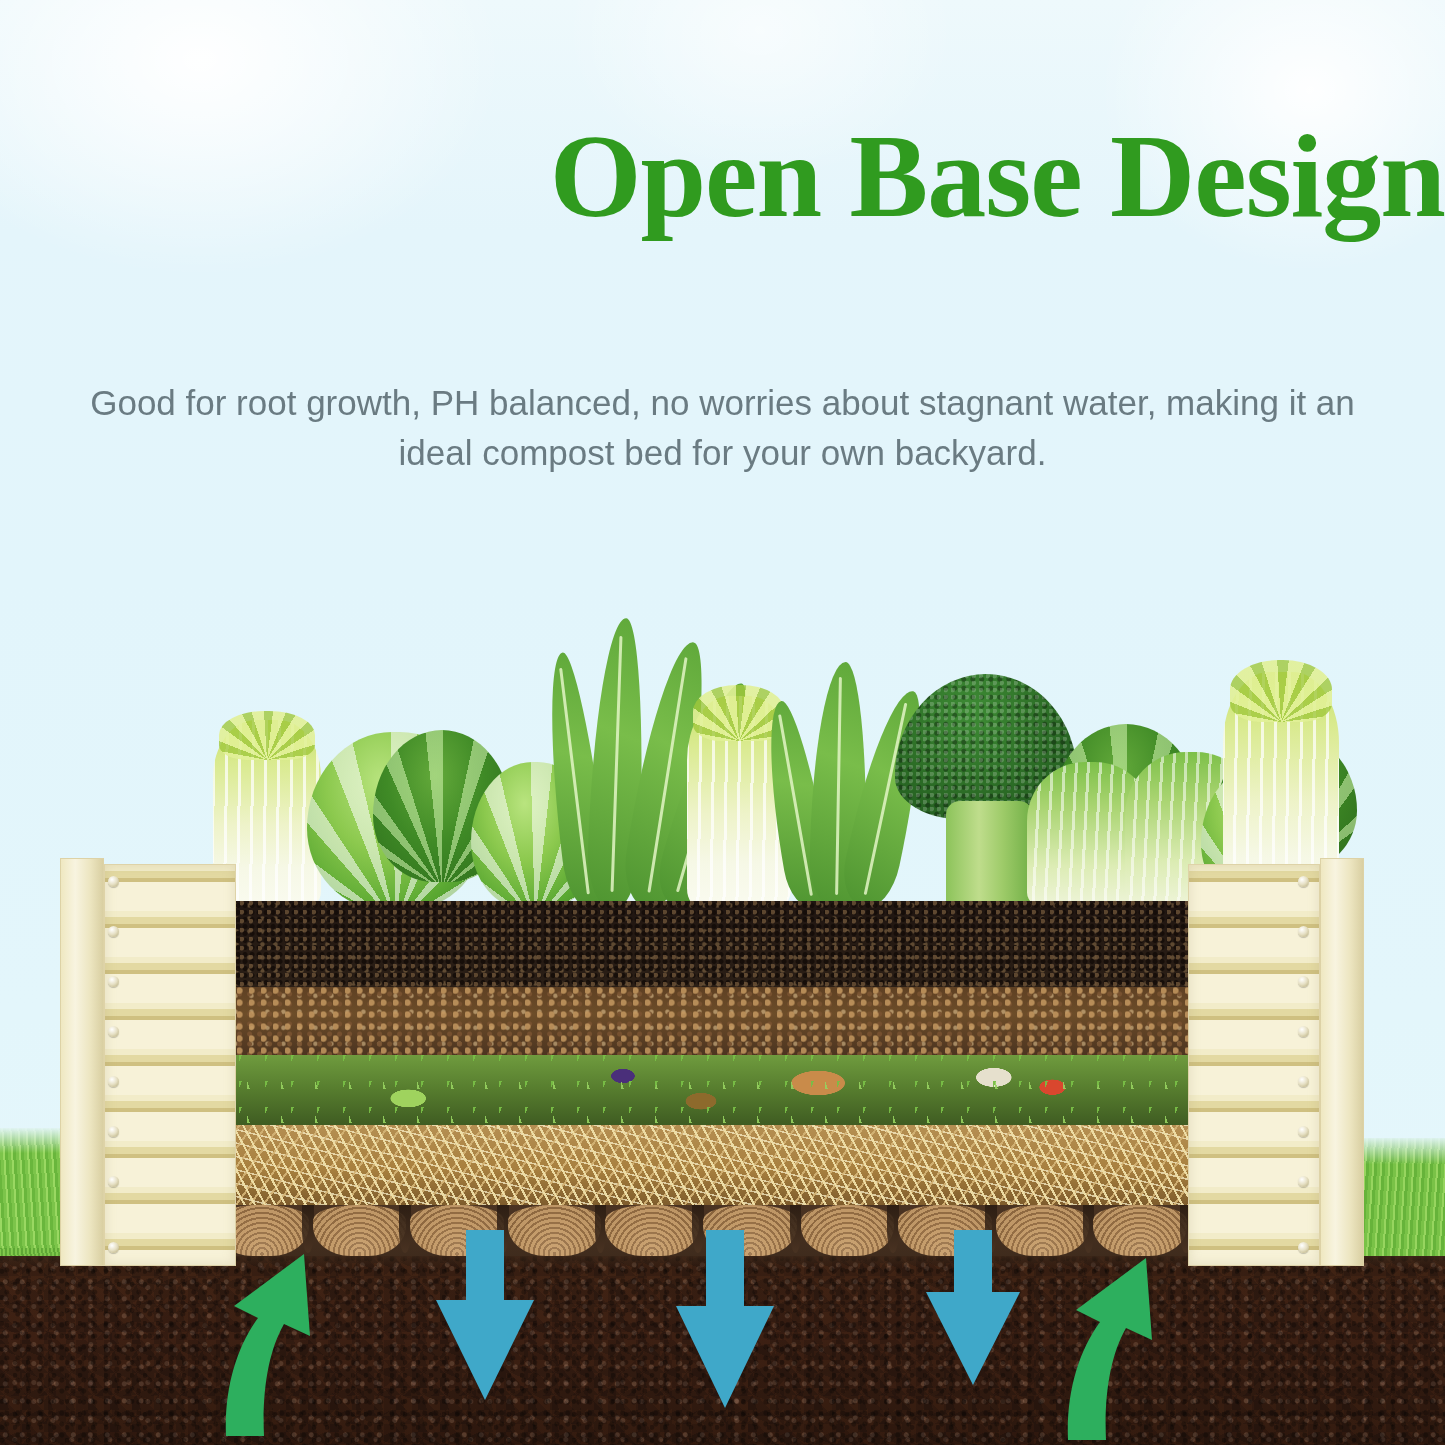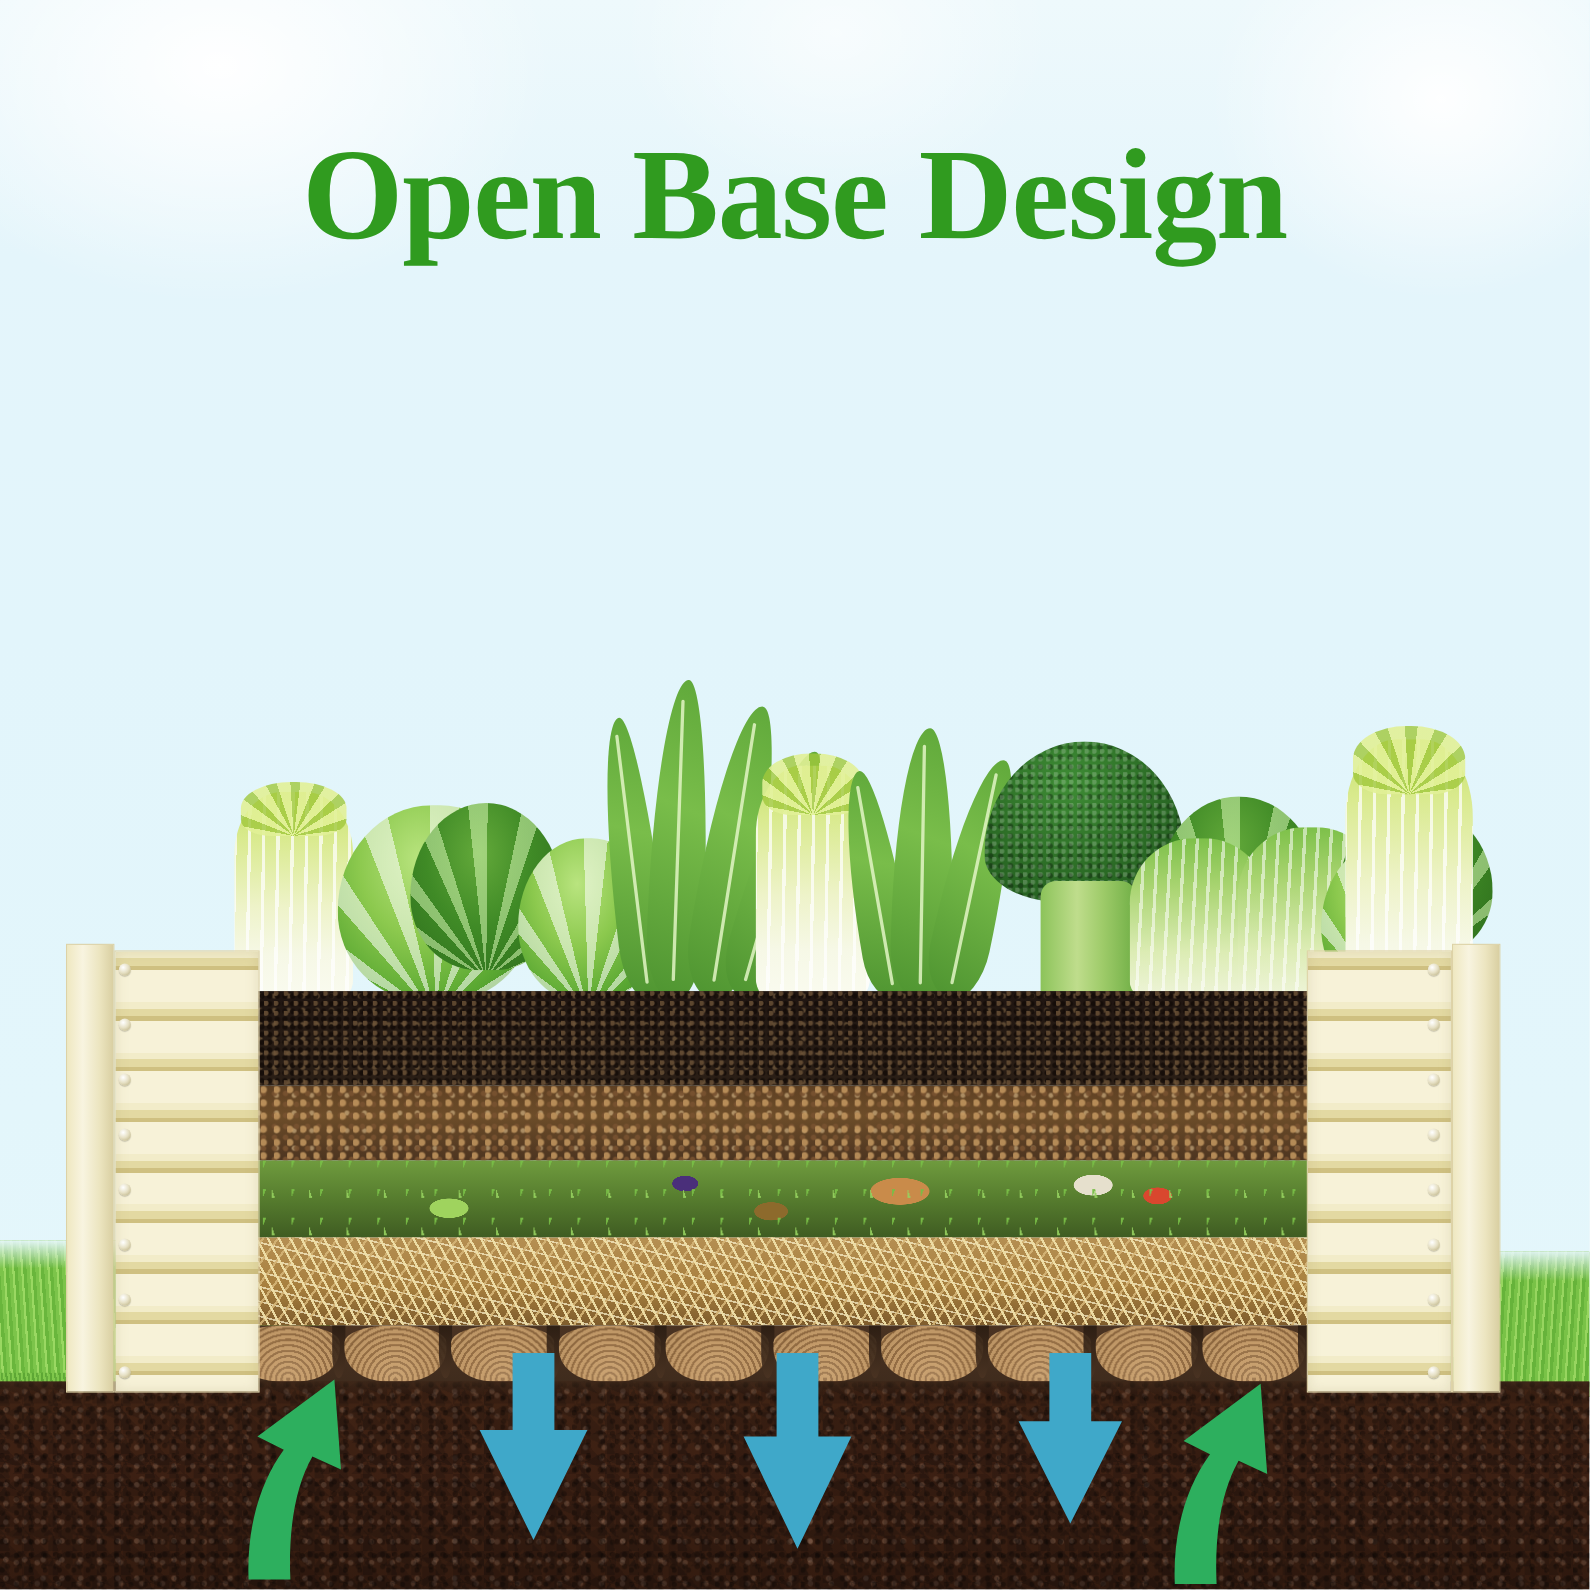--- a/index.html
+++ b/index.html
@@ -18,21 +18,21 @@
     background:
       radial-gradient(ellipse 420px 300px at 200px 60px, rgba(255,255,255,0.98) 0%, rgba(255,255,255,0) 72%),
       radial-gradient(ellipse 300px 260px at 1310px 90px, rgba(255,255,255,0.95) 0%, rgba(255,255,255,0) 70%),
       radial-gradient(ellipse 260px 200px at 760px 30px, rgba(255,255,255,0.6) 0%, rgba(255,255,255,0) 75%),
       linear-gradient(180deg, #eef9fc 0%, #e4f5fb 16%, #e2f5fb 40%, #e3f6fb 70%, #e6f7fc 100%);
   }
 
   
   .headline {
     position:absolute; left:0; right:0; top:118px;
-    text-align:center;
+    text-align:right;
     font-family:"Liberation Serif", serif;
     font-weight:bold;
     font-size:118px;
     line-height:1.0;
     letter-spacing:-1px;
     color:#309B1F;
   }
   .subtitle {
     position:absolute; left:50px; right:50px; top:378px;
     text-align:center;
@@ -262,20 +262,21 @@
   
 </style>
 </head>
 <body>
 
 <div id="stage">
 
   <div class="sky"></div>
 
   <div class="headline">Open Base Design</div>
+  <div class="subtitle">Good for root growth, PH balanced, no worries about stagnant water, making it an ideal compost bed for your own backyard.</div>
 
   <div class="grass-left"></div>
   <div class="grass-right"></div>
 
   <div class="veg-row">
 
     <div class="veg napa" style="left:18px; width:108px; height:190px;"></div>
 
     <div class="veg cab" style="left:112px; width:178px; height:178px;"></div>
 

